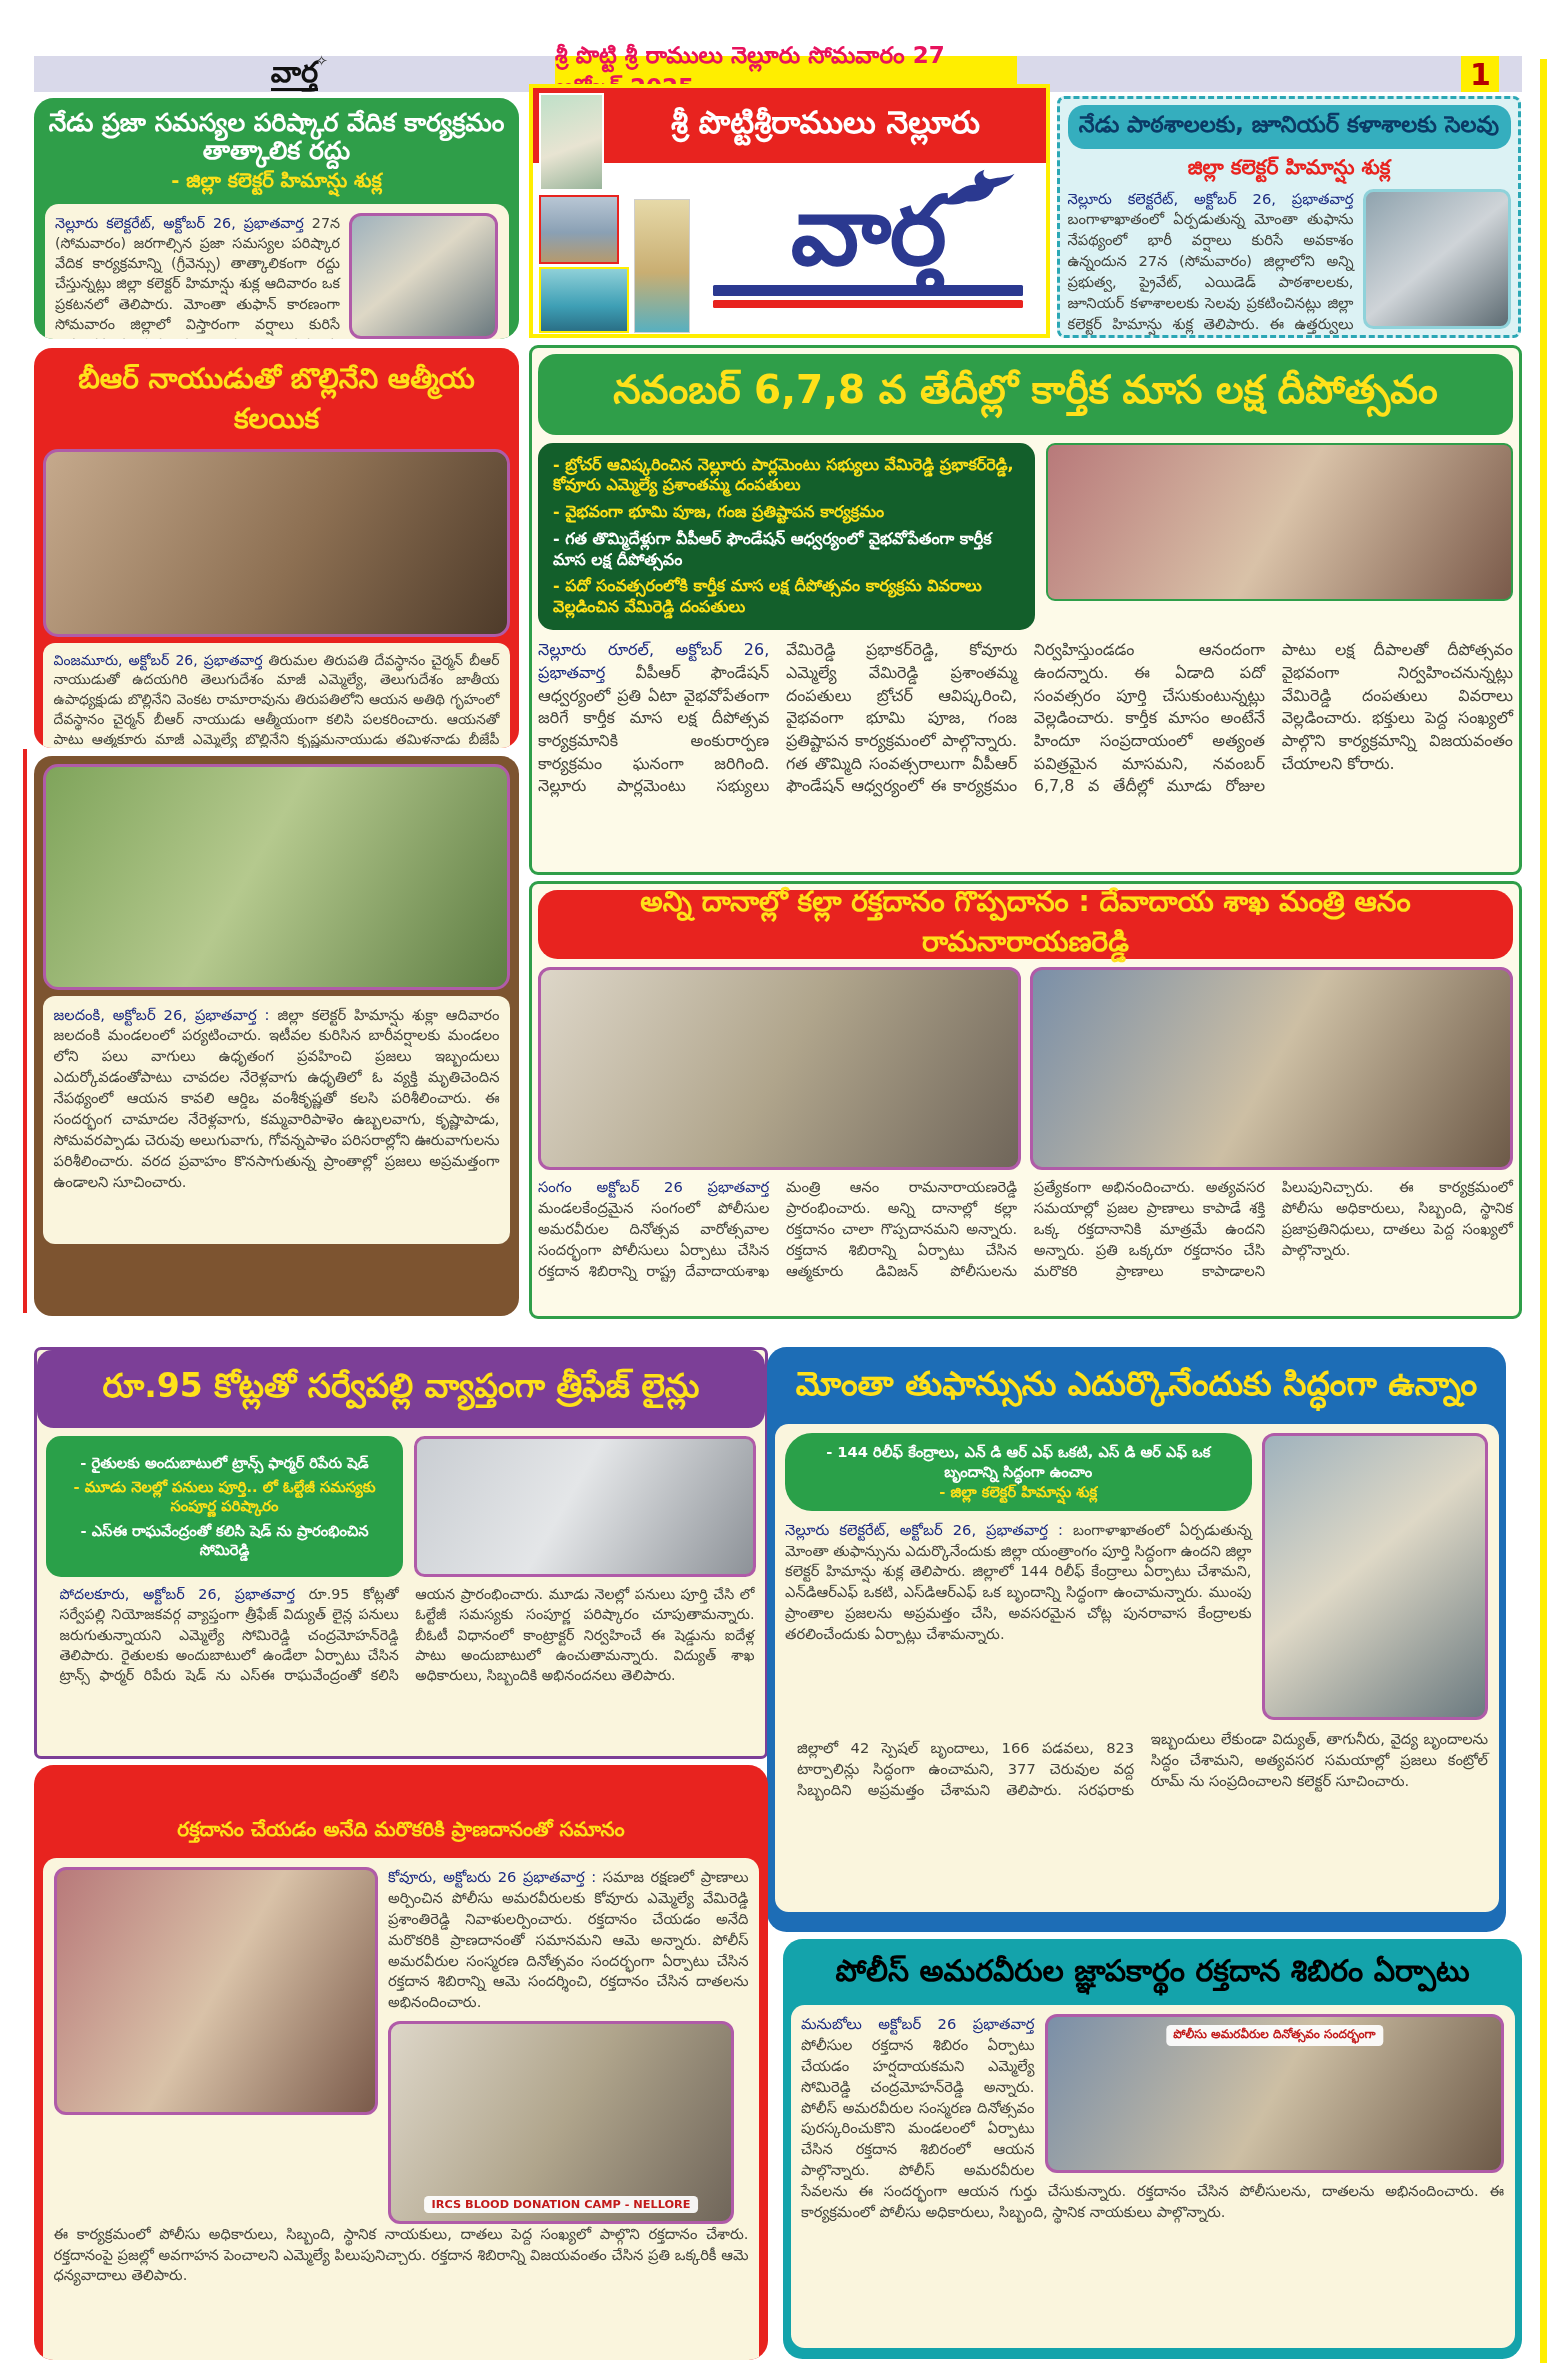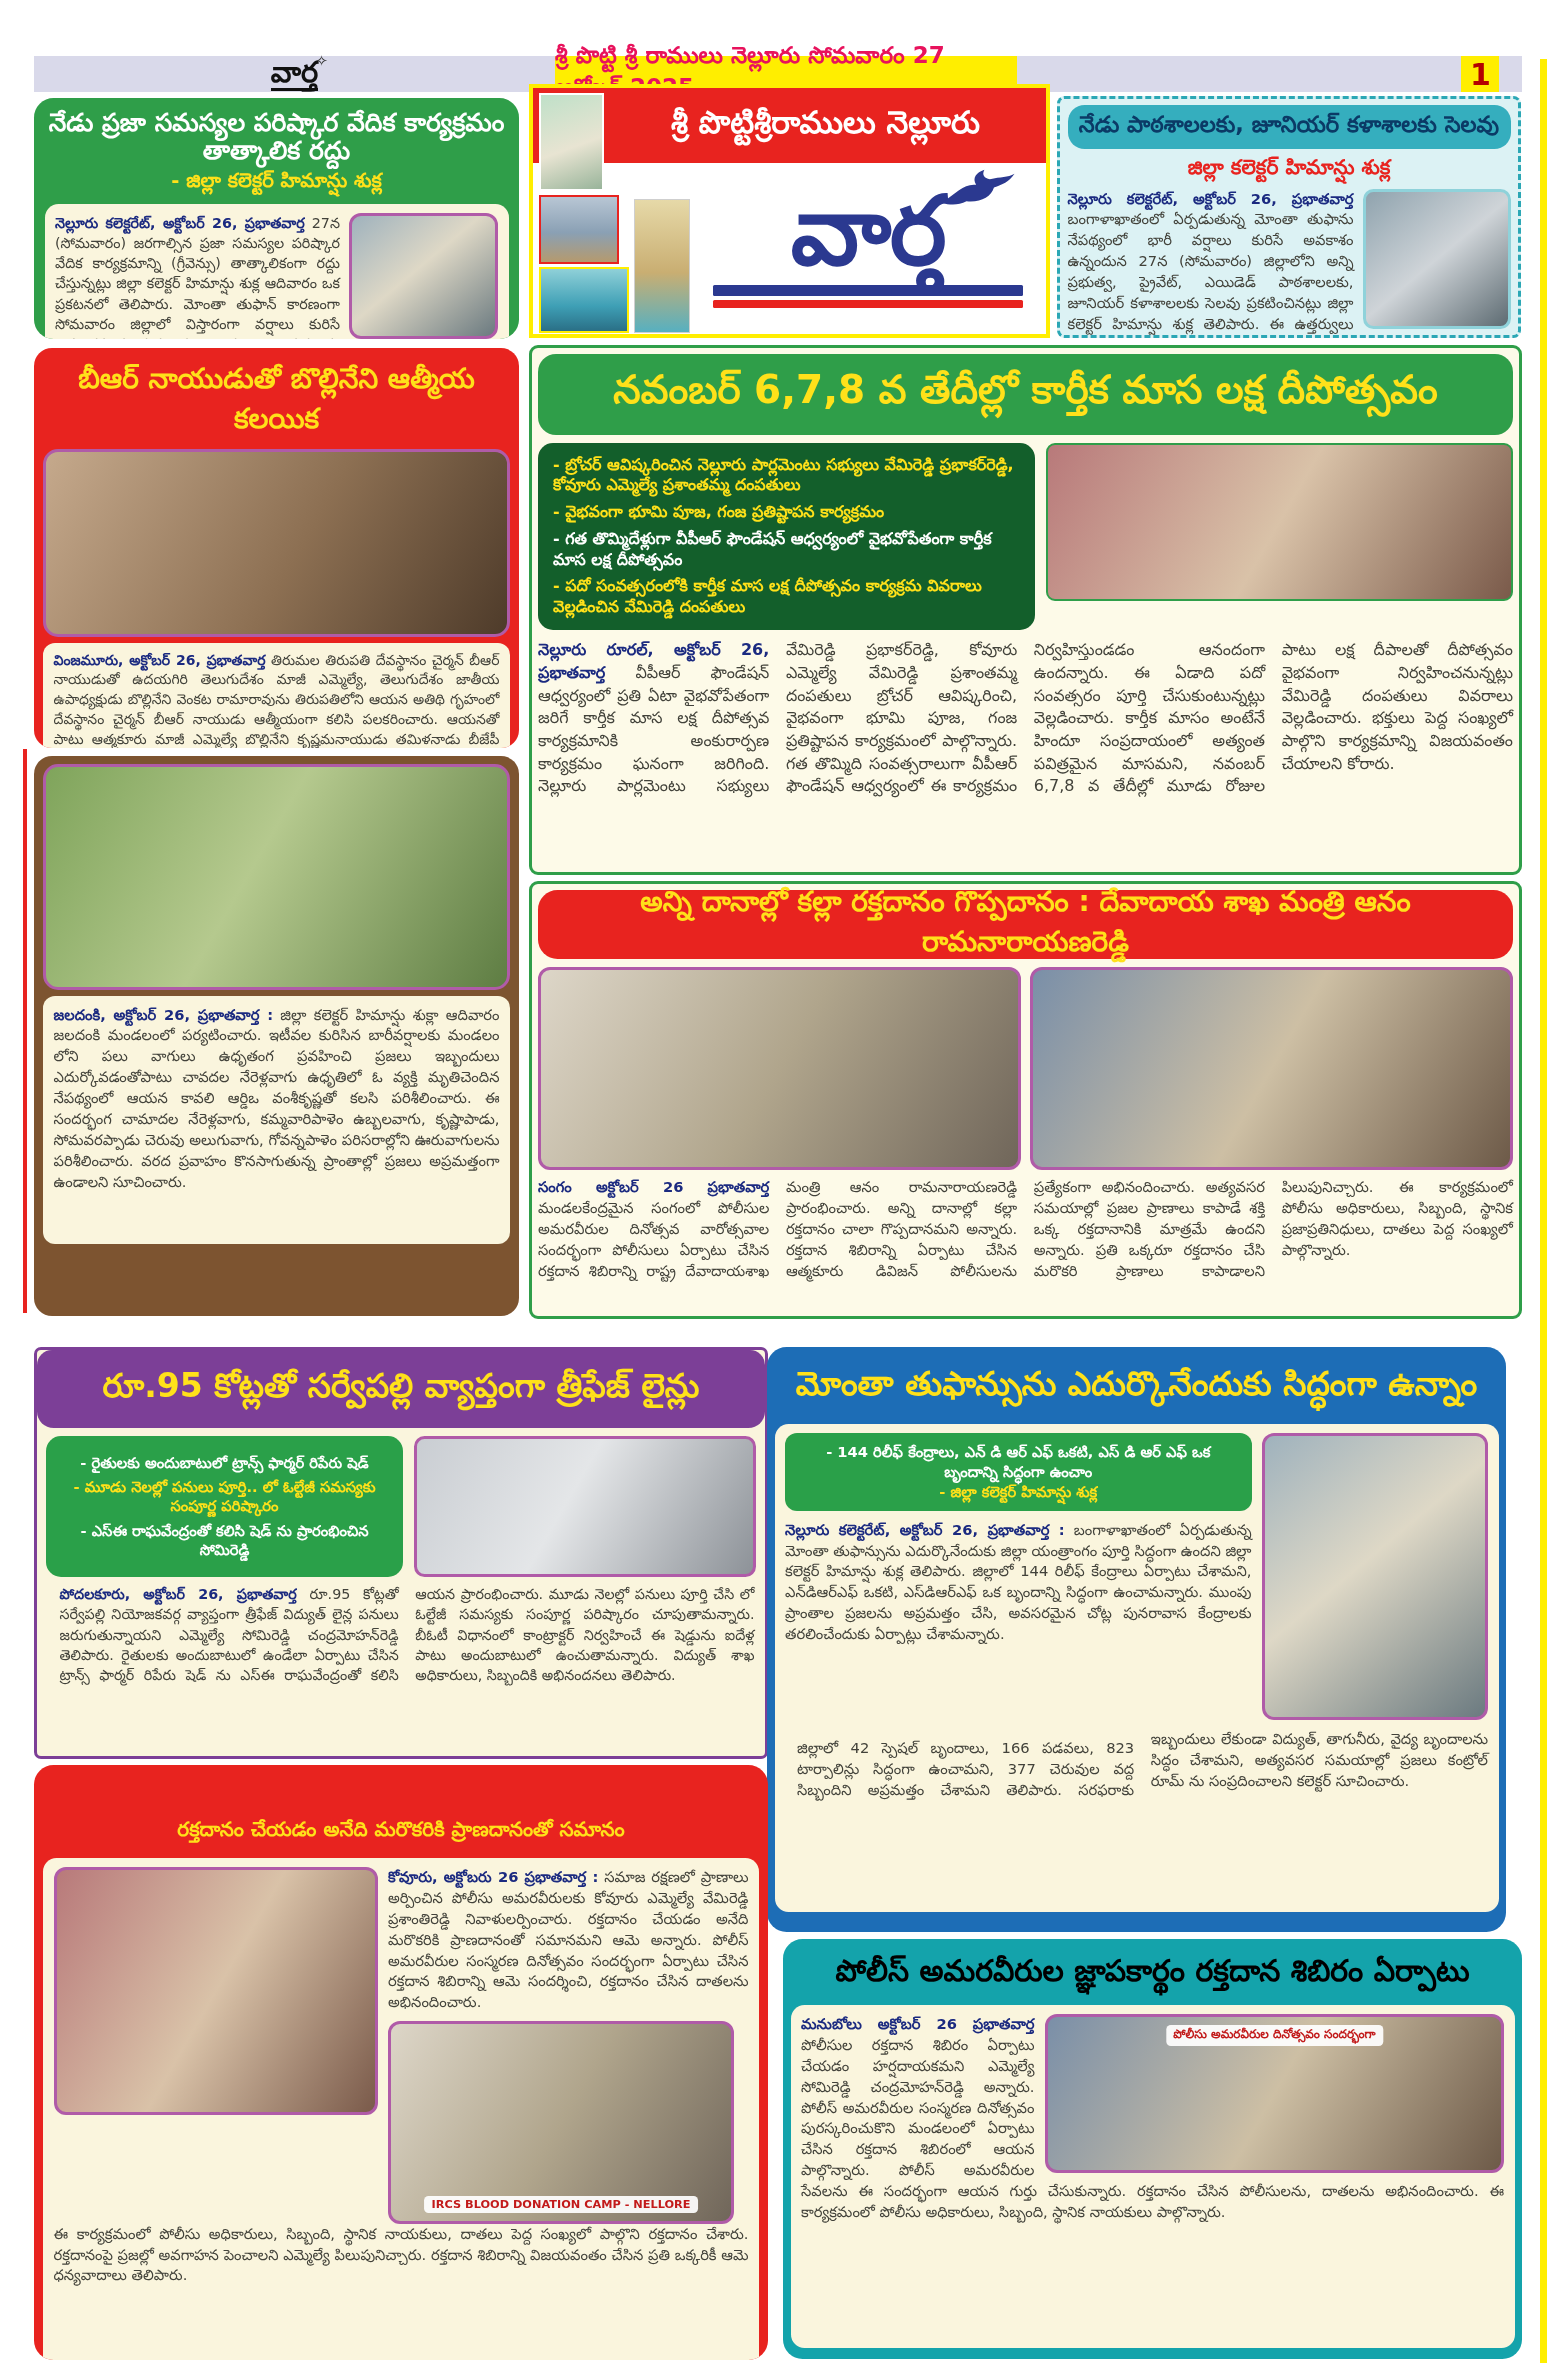--- a/index.html
+++ b/index.html
@@ -18,21 +18,21 @@
   .hdr-date .t { font-size:23px; font-weight:bold; color:#e8125c; }
   .hdr-fill { flex:1; }
   .hdr-page { width:38px; background:#ffee00; display:flex; align-items:center; justify-content:center; }
   .hdr-page .t { font-size:30px; font-weight:bold; color:#b40000; }
   .hdr-fill2 { width:22.6px; }
 
   
   .art { position:absolute; overflow:hidden; }
   .hl { text-align:center; font-weight:bold; }
   .bodytxt { font-size:16px; line-height:1.42; color:#42423a; text-align:justify; }
-  .dateline { font-weight:bold; color:#1b2a80; }
+  .dateline { font-weight:normal; color:#1b2a80; }
   .photo { position:relative; overflow:hidden; }
   .cols2 { column-count:2; column-gap:16.6px;margin-left:12px; }
   .cols4 { column-count:4; column-gap:16.6px; }
 
   
   .ph-official   { background:linear-gradient(140deg,#9fb2bd 0%,#ded8c6 45%,#6b7a80 100%); }
   .ph-official2  { background:linear-gradient(140deg,#8fa3ae 0%,#cfd4d8 50%,#5d6b72 100%); }
   .ph-group      { background:linear-gradient(120deg,#c5a98c 0%,#8c6f52 55%,#4e3b2a 100%); }
   .ph-field      { background:linear-gradient(120deg,#7fa45b 0%,#b5c98e 45%,#5e7d43 100%); }
   .ph-event      { background:linear-gradient(120deg,#b8797a 0%,#d9c2a8 50%,#7a5a4a 100%); }
@@ -119,21 +119,21 @@
   .a7 .photo { flex:1; height:141px; border:3px solid #b05ba8; border-radius:10.5px; }
   .a7 .bodywrap { padding:7.5px 10.5px; height:166px; }
   .a7 .bodytxt { font-size:14.3px; }
 
   
   .a8 { left:767px; top:1347px; width:739px; height:585px; background:#1d6db6; border-radius:19.6px; padding:0 7.5px 7.5px; }
   .a8 .hl { color:#ffe11a; font-size:33px; padding:16.6px 4.5px 13.5px; }
   .a8 .bx { background:#faf5dd; border-radius:13.5px; height:488px; padding:9px 10.5px; }
   .a8 .row { display:flex; gap:10.5px; }
   .a8 .left { flex:1; }
-  .a8 .bullets { background:#2aa049; border-radius:12px; padding:9px 12px; }
+  .a8 .bullets { background:#2aa049; border-radius:27px; padding:9px 12px; }
   .a8 .bullets li { list-style:none; text-align:center; font-weight:bold; font-size:14.7px; line-height:1.35; }
   .a8 .photo { width:226px; height:287px; border:3px solid #b05ba8; border-radius:12px; }
   .a8 .bodytxt { font-size:14.7px; margin-top:9px; }
   .a8 .bodywrap2 { margin-top:9px; }
 
   
   .a9 { left:34px; top:1765px; width:734px; height:595px; background:#e8231f; border-radius:19.6px; padding:0 9px 9px; }
   .a9 .hl { color:#ffe11a; font-size:20px; padding:15px 3px 12px;margin-top:37px; }
   .a9 .bx { background:#faf5dd; border-radius:13.5px; height:527px; padding:9px 10.5px; overflow:hidden; }
   .a9 .photo1 { float:left; width:324px; height:248px; margin:0 10.5px 6px 0; border:3px solid #b05ba8; border-radius:12px; }

